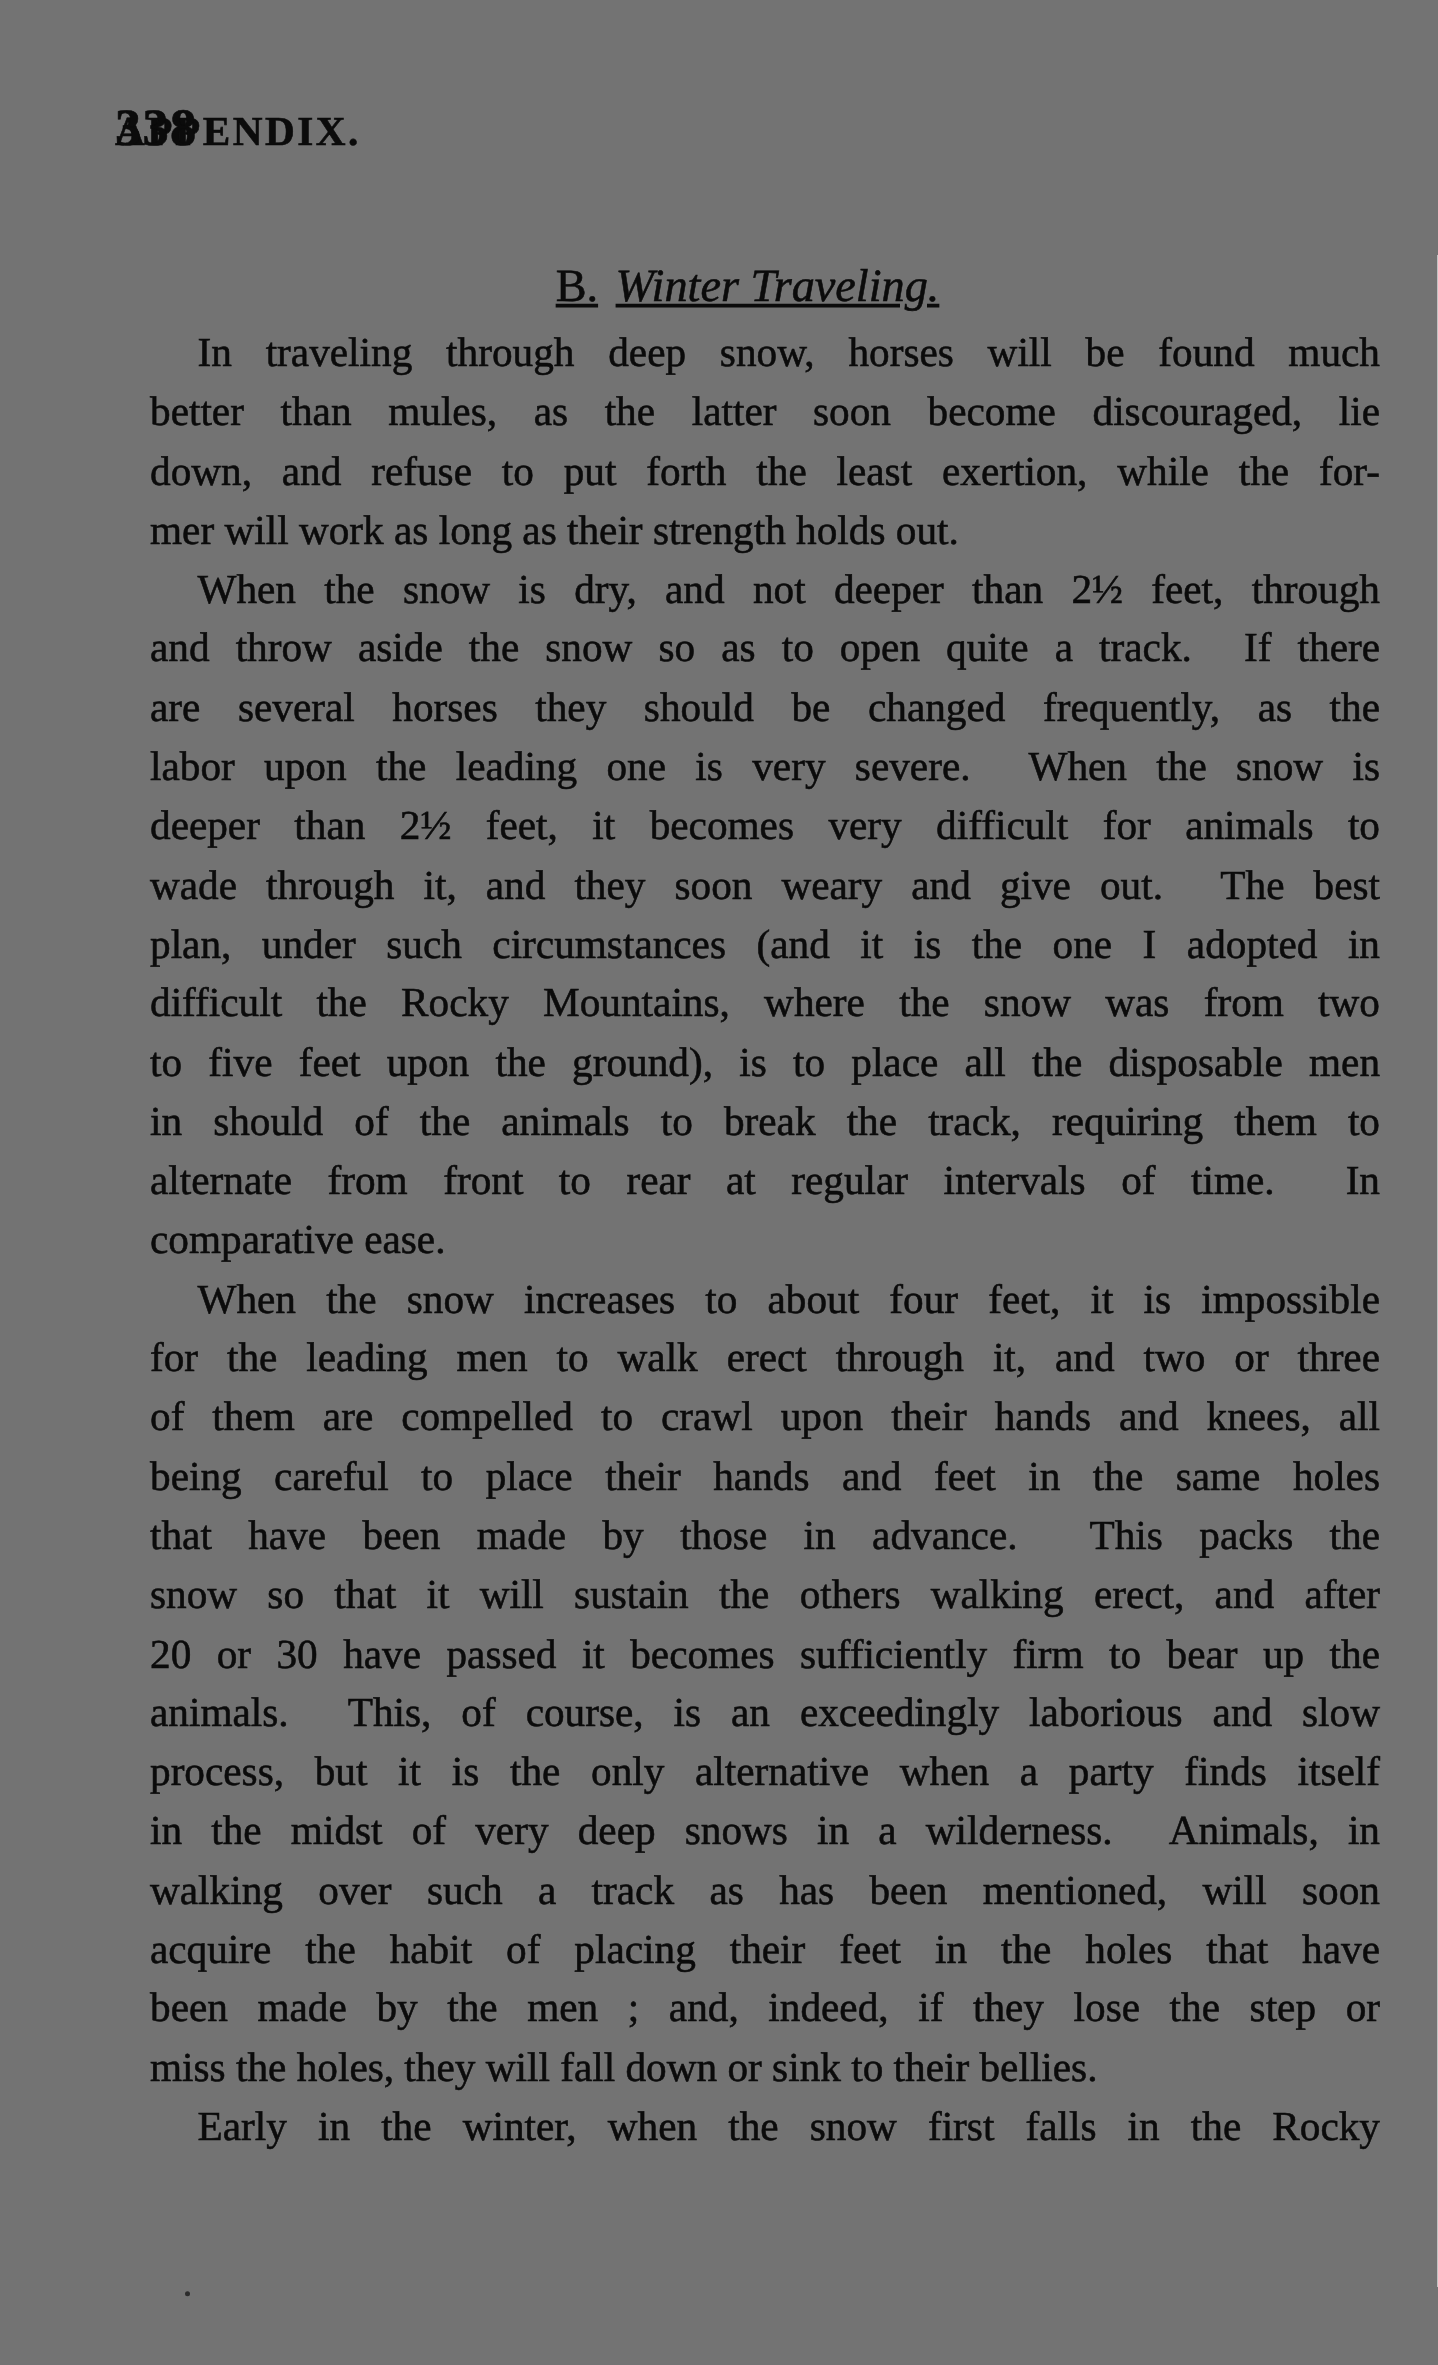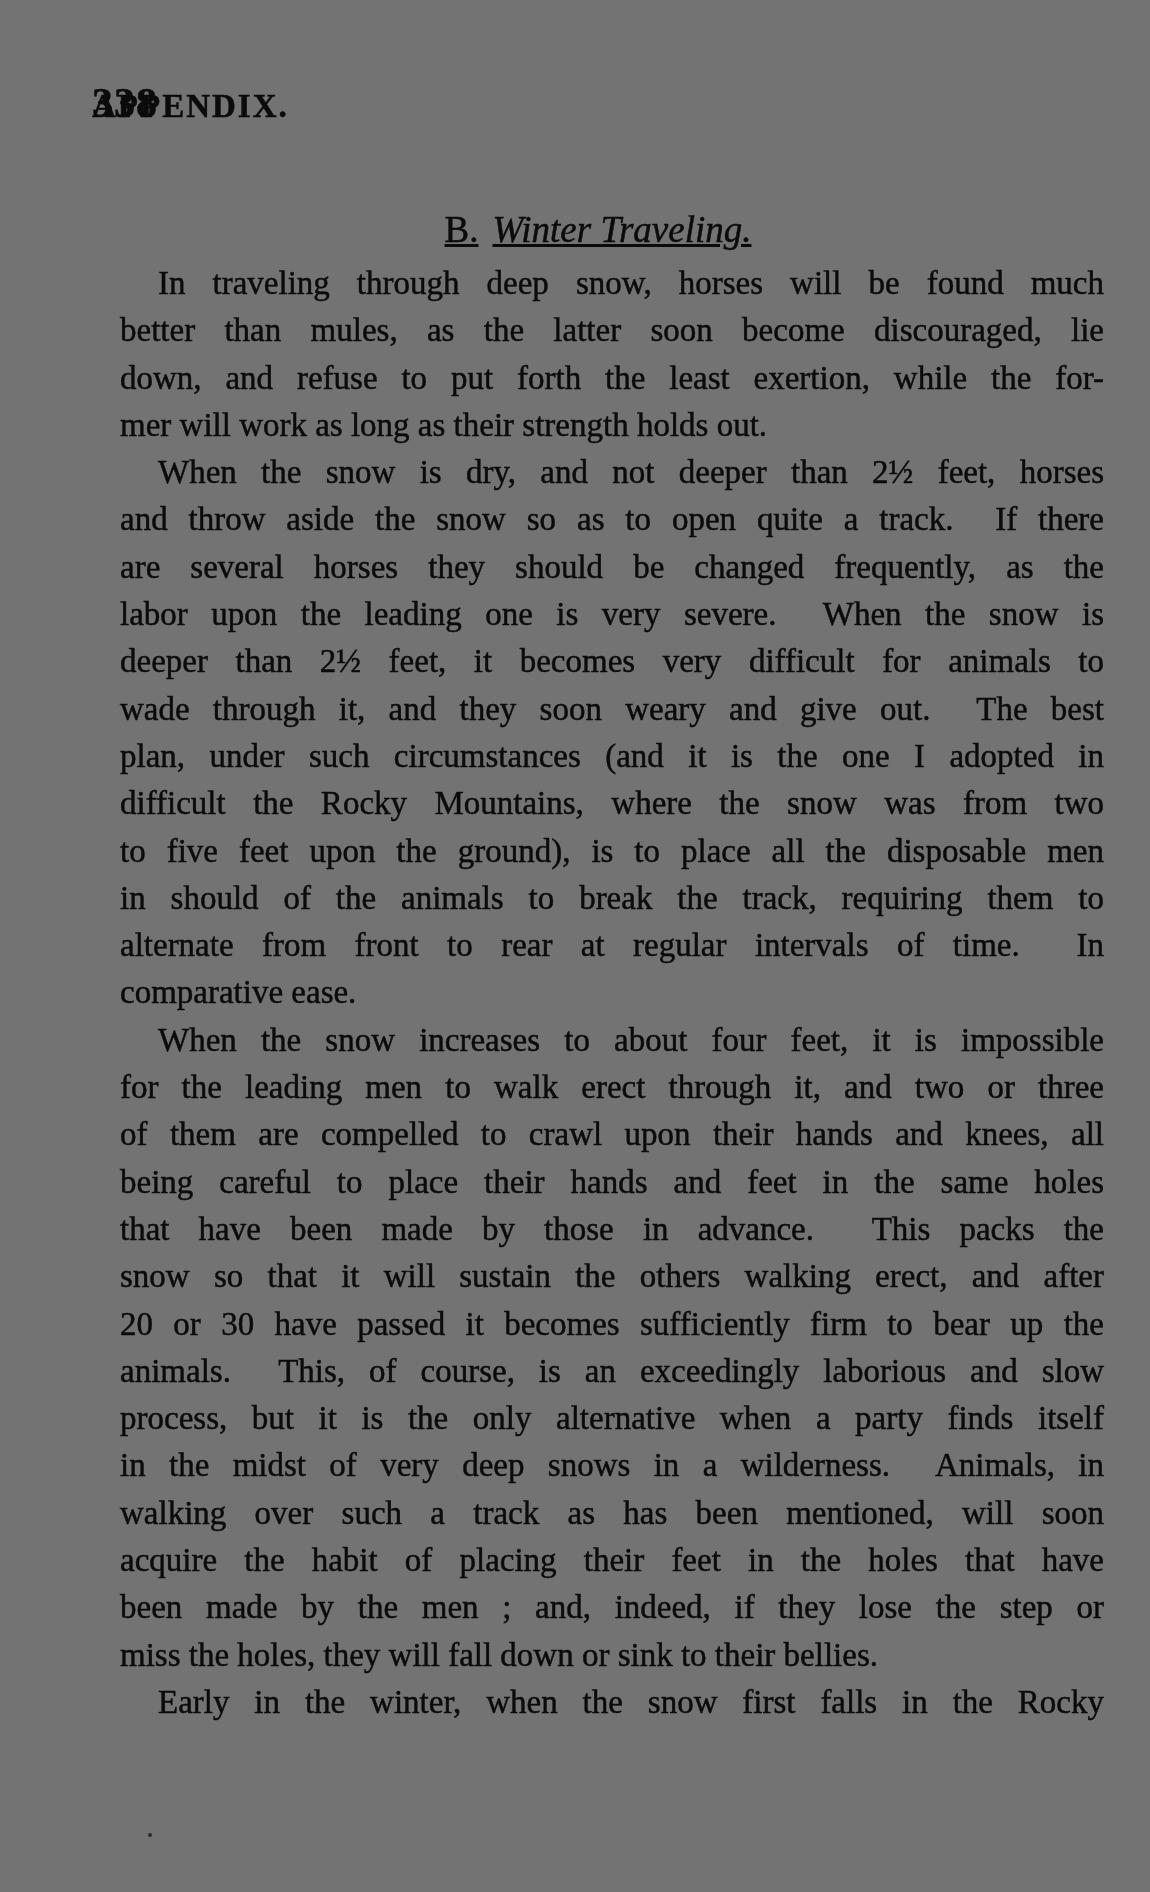--- a/index.html
+++ b/index.html
@@ -99,21 +99,21 @@
   <div class="body-text">
 
     <div class="paragraph">
       <div class="line indent">In traveling through deep snow, horses will be found much</div>
       <div class="line">better than mules, as the latter soon become discouraged, lie</div>
       <div class="line">down, and refuse to put forth the least exertion, while the for-</div>
       <div class="line end">mer will work as long as their strength holds out.</div>
     </div>
 
     <div class="paragraph">
-      <div class="line indent">When the snow is dry, and not deeper than 2½ feet, horses</div>
+      <div class="line indent">When the snow is dry, and not deeper than 2½ feet, through</div>
       <div class="line">and throw aside the snow so as to open quite a track.  If there</div>
       <div class="line">are several horses they should be changed frequently, as the</div>
       <div class="line">labor upon the leading one is very severe.  When the snow is</div>
       <div class="line">deeper than 2½ feet, it becomes very difficult for animals to</div>
       <div class="line">wade through it, and they soon weary and give out.  The best</div>
       <div class="line">plan, under such circumstances (and it is the one I adopted in</div>
       <div class="line">difficult the Rocky Mountains, where the snow was from two</div>
       <div class="line">to five feet upon the ground), is to place all the disposable men</div>
       <div class="line">in should of the animals to break the track, requiring them to</div>
       <div class="line">alternate from front to rear at regular intervals of time.  In</div>

